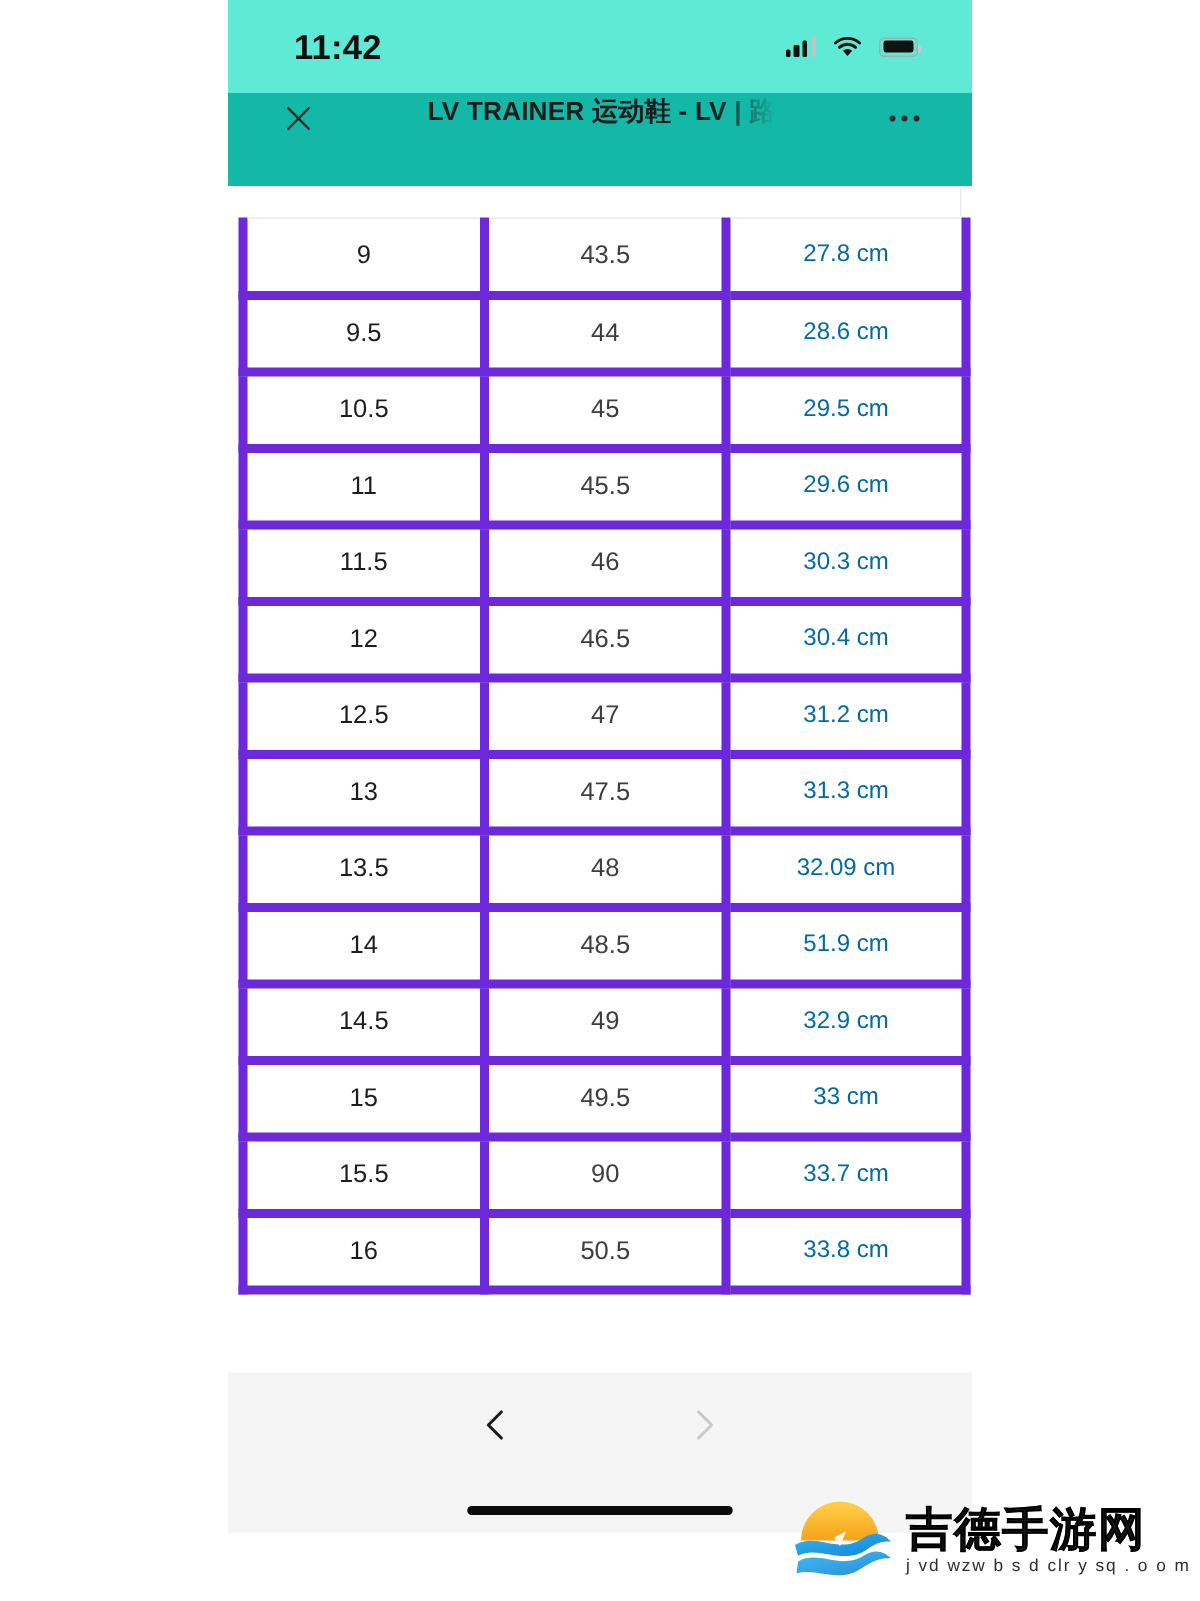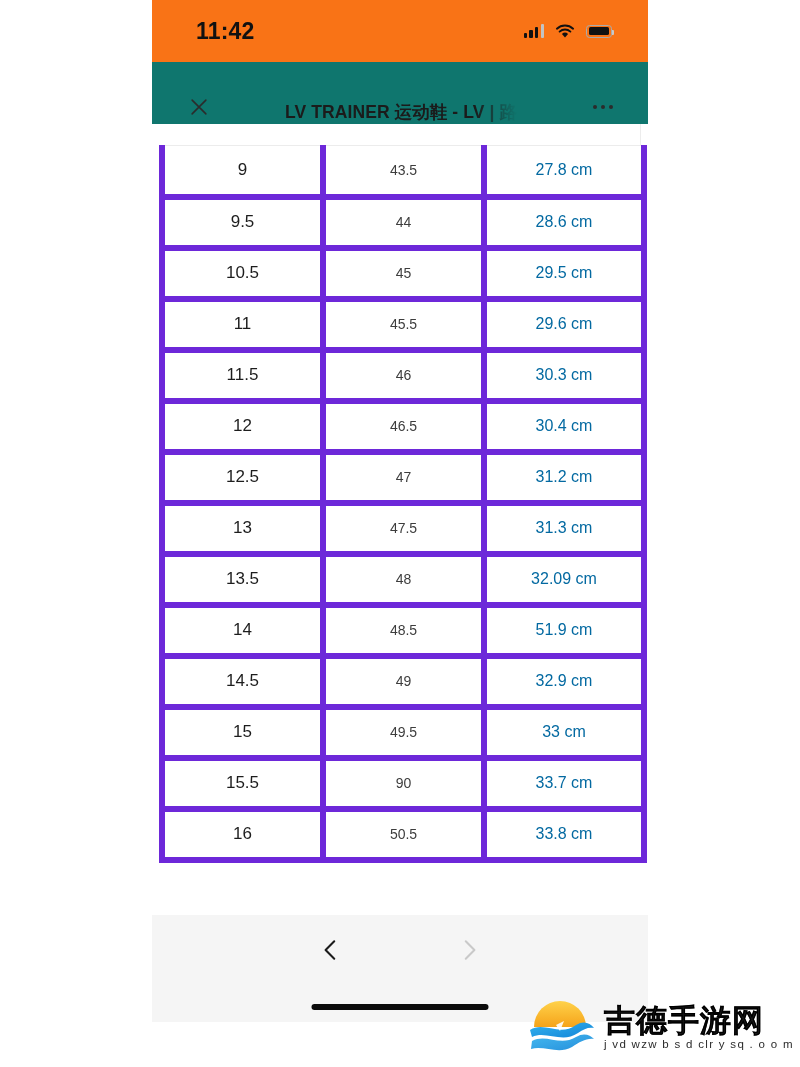--- a/index.html
+++ b/index.html
@@ -17,21 +17,21 @@
     left: 152px; top: 0;
     width: 496px; height: 1067px;
     background: #ffffff;
     overflow: hidden;
   }
 
   
   .statusbar {
     position: relative;
     height: 62px;
-    background: #f97316;
+    background: #5eead4;
     display: flex;
     align-items: center;
     justify-content: space-between;
     padding: 0 36px 0 44px;
   }
   .clock {
     font-size: 23px;
     font-weight: bold;
     color: #111;
     letter-spacing: 0.2px;
@@ -54,23 +54,23 @@
   .battery::after {
     content: ""; position: absolute; right: -3.4px; top: 4px;
     width: 2px; height: 5px; background: #c9c9c9; border-radius: 0 1px 1px 0;
   }
   .battery span { display: block; height: 100%; width: 100%; background: #111; border-radius: 1.6px; }
 
   
   .navbar {
     position: relative;
     height: 62px;
-    background: #0f766e;
-    display: flex;
-    align-items: flex-end;
+    background: #14b8a6;
+    display: flex;
+    align-items: flex-start;
     padding: 0 28px 0 30px;
   }
   .nav-close {
     width: 34px; height: 34px;
     display: flex; align-items: center; justify-content: center;
     flex: 0 0 auto;
   }
   .nav-title-wrap {
     flex: 1 1 auto;
     min-width: 0;
@@ -122,21 +122,21 @@
   }
   .size-table td {
     height: 51px;
     text-align: center;
     vertical-align: middle;
     border: 6px solid #6d28d9;
     font-weight: normal;
     background: #ffffff;
   }
   .size-table td.c-us   { width: 161px; font-size: 17px; color: #1d1d1d; }
-  .size-table td.c-eu   { width: 161px; font-size: 14px; color: #3d3d3d; }
+  .size-table td.c-eu   { width: 161px; font-size: 17px; color: #3d3d3d; }
   .size-table td.c-len  { width: 160px; font-size: 16px; color: #0369a1; }
   .size-table tr:first-child td { border-top: 1px solid #ececec; }
 
   
   .bottombar {
     position: absolute;
     left: 0; bottom: 0;
     width: 496px; height: 107px;
     background: #f5f5f5;
   }

